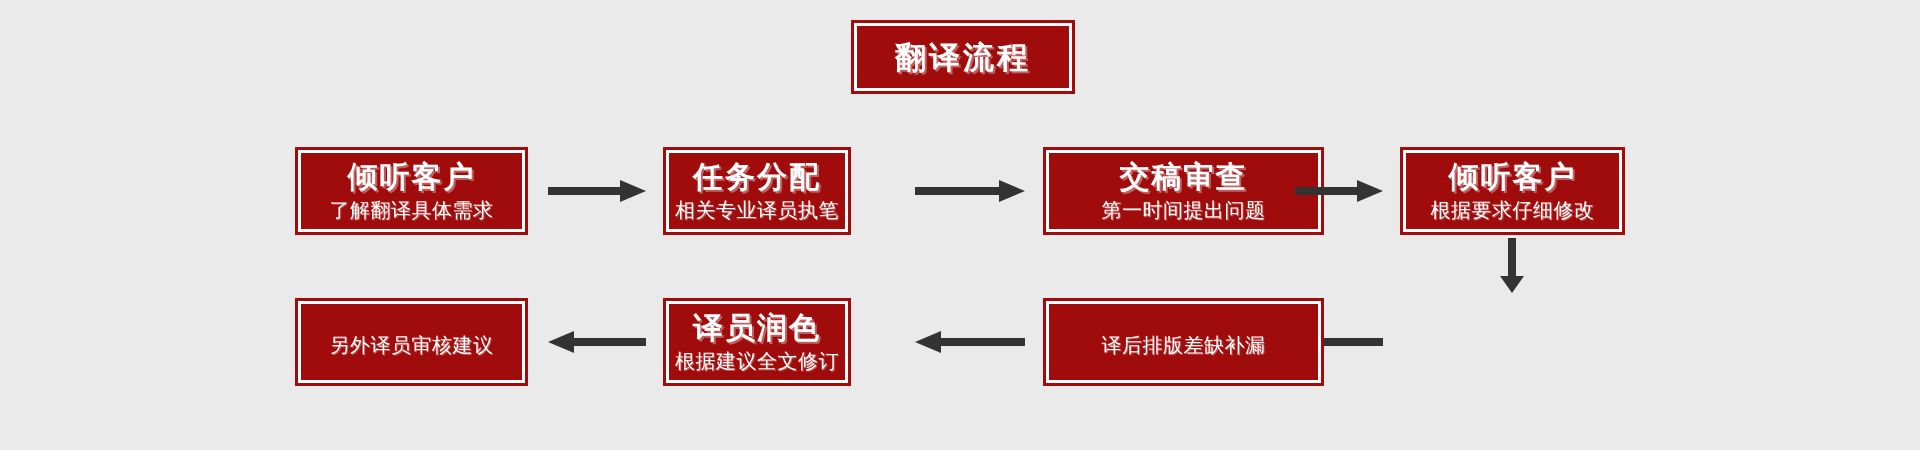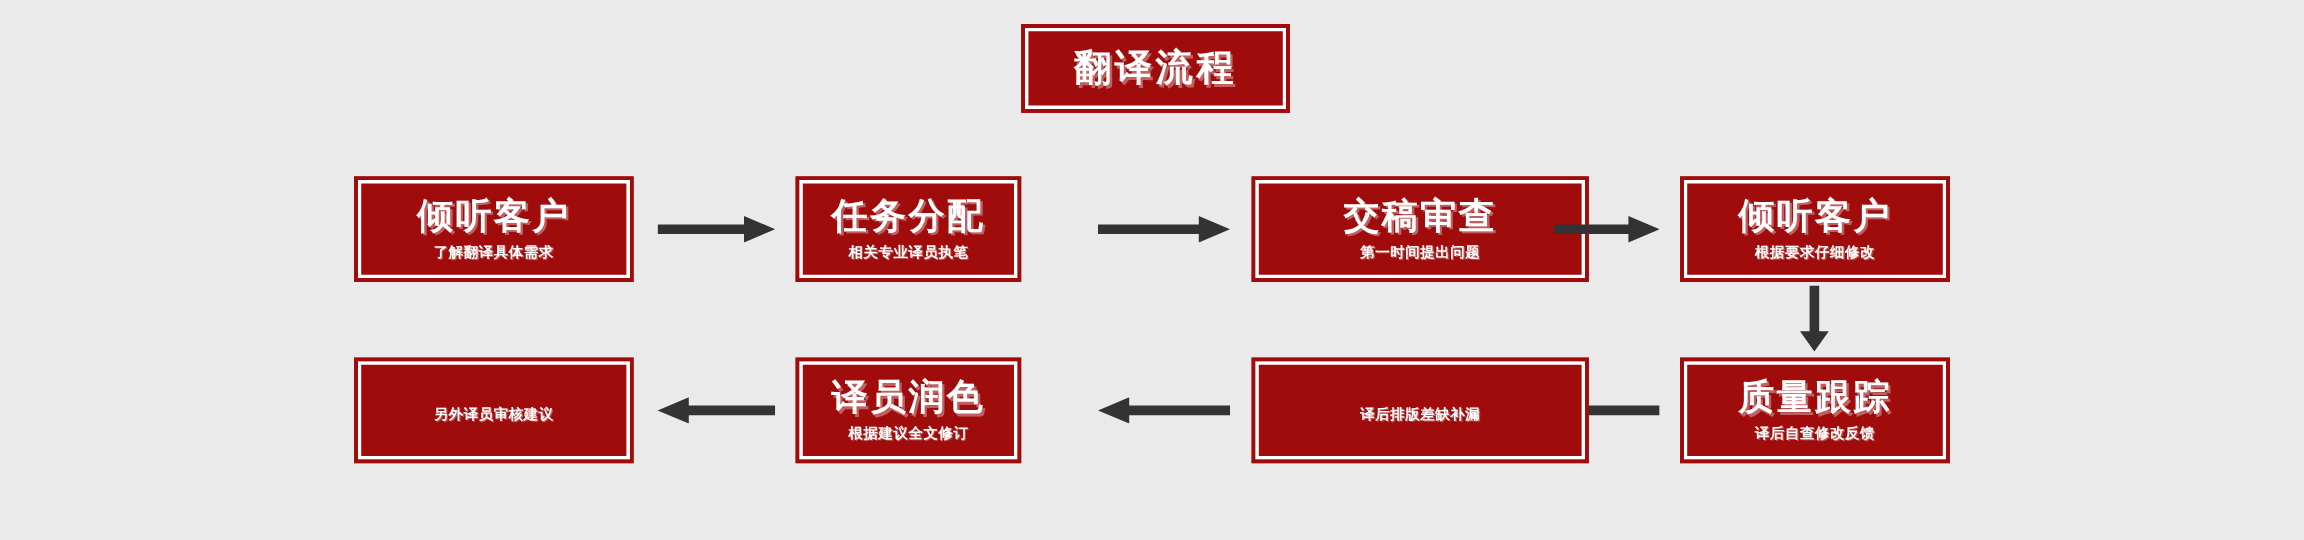--- a/index.html
+++ b/index.html
@@ -39,22 +39,22 @@
 
   .node .title {
     font-size: 30px;
     font-weight: bold;
     letter-spacing: 2px;
     text-shadow: 2px 2px 0 rgba(255,255,255,0.35);
     white-space: nowrap;
   }
 
   .node .subtitle {
-    font-size: 12px;
-    font-weight: bold;
+    font-size: 20px;
+    font-weight: normal;
     letter-spacing: 0.5px;
     margin-top: 7px;
     text-shadow: 1px 1px 0 rgba(255,255,255,0.3);
     white-space: nowrap;
   }
 
   
   #header-node {
     left: 851px;
     top: 20px;
@@ -153,24 +153,20 @@
     <div class="title">倾听客户</div>
     <div class="subtitle">根据要求仔细修改</div>
   </div>
 
   <div id="arrow-4-5" class="arrow-v">
     <svg width="24" height="55" viewBox="0 0 24 55" aria-hidden="true">
       <path d="M8 0 H16 V38 H24 L12 55 L0 38 H8 Z" fill="#333333"></path>
     </svg>
   </div>
 
-  <div class="node row2 col4">
-    <div class="title">质量跟踪</div>
-    <div class="subtitle">译后自查修改反馈</div>
-  </div>
 
   <div id="arrow-5-6" class="arrow-h">
     <svg width="88" height="22" viewBox="0 0 88 22" aria-hidden="true">
       <path d="M88 7 H26 V0 L0 11 L26 22 V15 H88 Z" fill="#333333"></path>
     </svg>
   </div>
 
   <div class="node row2 col3">
     <div class="subtitle">译后排版差缺补漏</div>
   </div>

